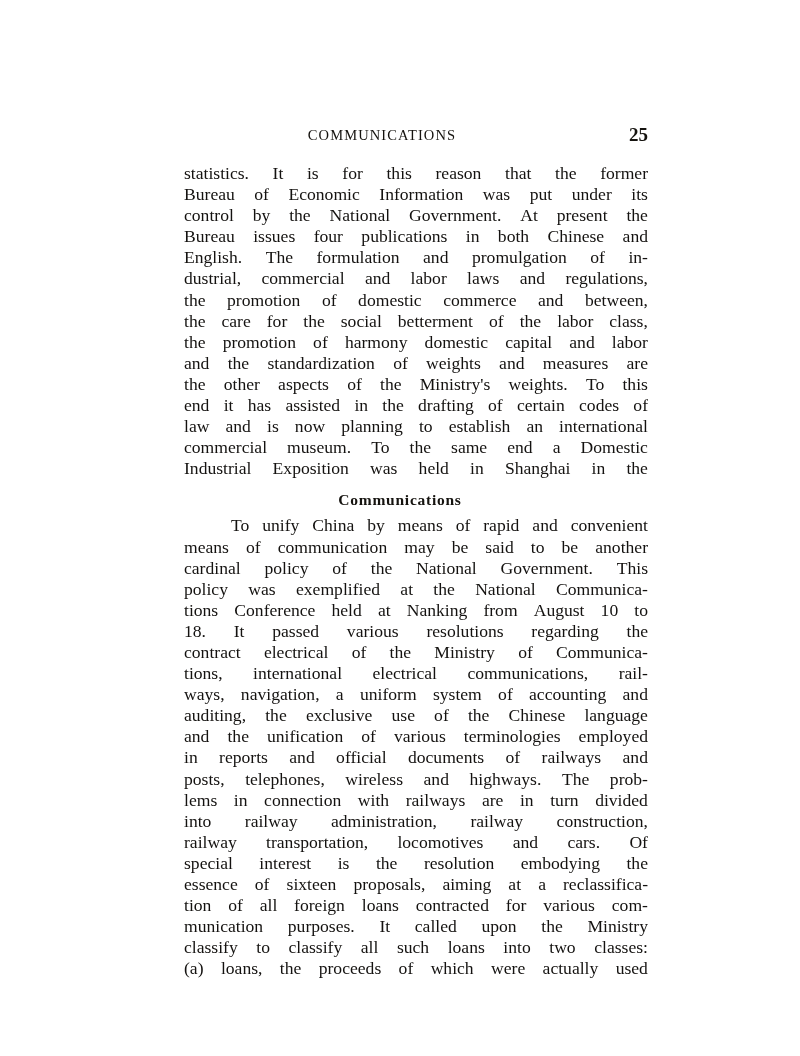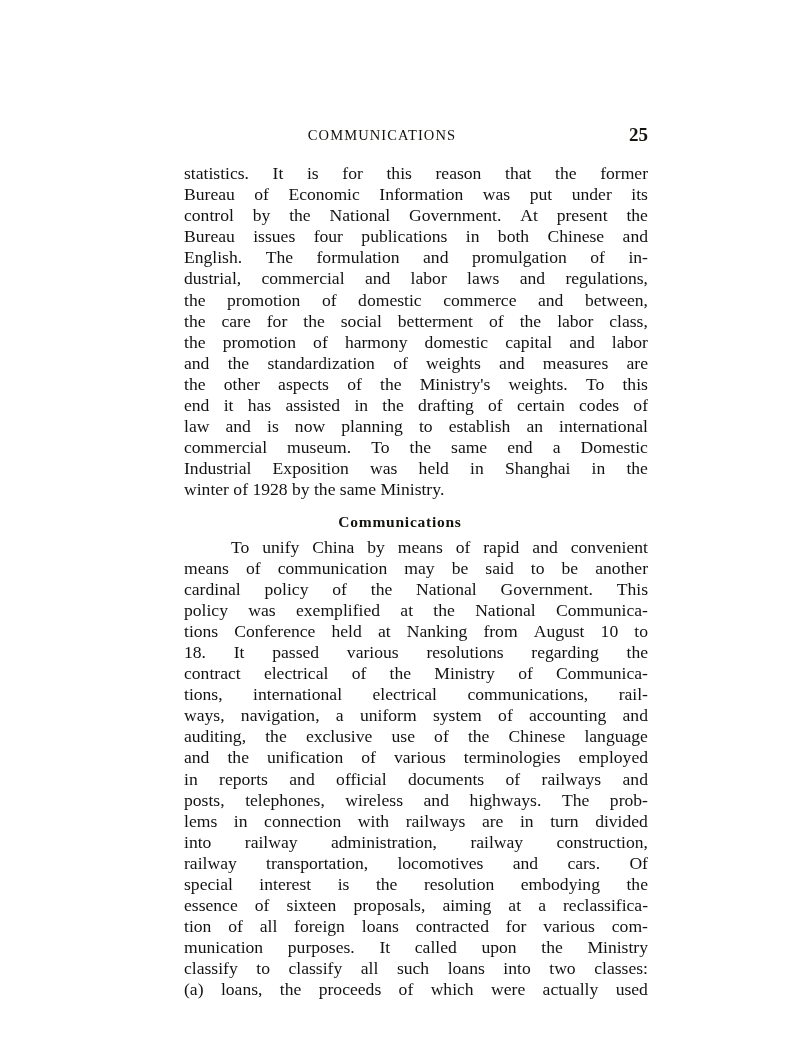--- a/index.html
+++ b/index.html
@@ -123,21 +123,20 @@
           <div class="ln just"><span>dustrial,</span><span>commercial</span><span>and</span><span>labor</span><span>laws</span><span>and</span><span>regulations,</span></div>
           <div class="ln just"><span>the</span><span>promotion</span><span>of</span><span>domestic</span><span>commerce</span><span>and</span><span>between,</span></div>
           <div class="ln just"><span>the</span><span>care</span><span>for</span><span>the</span><span>social</span><span>betterment</span><span>of</span><span>the</span><span>labor</span><span>class,</span></div>
           <div class="ln just"><span>the</span><span>promotion</span><span>of</span><span>harmony</span><span>domestic</span><span>capital</span><span>and</span><span>labor</span></div>
           <div class="ln just"><span>and</span><span>the</span><span>standardization</span><span>of</span><span>weights</span><span>and</span><span>measures</span><span>are</span></div>
           <div class="ln just"><span>the</span><span>other</span><span>aspects</span><span>of</span><span>the</span><span>Ministry's</span><span>weights.</span><span>To</span><span>this</span></div>
           <div class="ln just"><span>end</span><span>it</span><span>has</span><span>assisted</span><span>in</span><span>the</span><span>drafting</span><span>of</span><span>certain</span><span>codes</span><span>of</span></div>
           <div class="ln just"><span>law</span><span>and</span><span>is</span><span>now</span><span>planning</span><span>to</span><span>establish</span><span>an</span><span>international</span></div>
           <div class="ln just"><span>commercial</span><span>museum.</span><span>To</span><span>the</span><span>same</span><span>end</span><span>a</span><span>Domestic</span></div>
           <div class="ln just"><span>Industrial</span><span>Exposition</span><span>was</span><span>held</span><span>in</span><span>Shanghai</span><span>in</span><span>the</span></div>
-          <div class="ln flush">winter of 1928 by the same Ministry.</div>
         </div>
         <div class="sechead">Communications</div>
         <div>
           <div class="ln just"><span class="ind"></span><span>To</span><span>unify</span><span>China</span><span>by</span><span>means</span><span>of</span><span>rapid</span><span>and</span><span>convenient</span></div>
           <div class="ln just"><span>means</span><span>of</span><span>communication</span><span>may</span><span>be</span><span>said</span><span>to</span><span>be</span><span>another</span></div>
           <div class="ln just"><span>cardinal</span><span>policy</span><span>of</span><span>the</span><span>National</span><span>Government.</span><span>This</span></div>
           <div class="ln just"><span>policy</span><span>was</span><span>exemplified</span><span>at</span><span>the</span><span>National</span><span>Communica-</span></div>
           <div class="ln just"><span>tions</span><span>Conference</span><span>held</span><span>at</span><span>Nanking</span><span>from</span><span>August</span><span>10</span><span>to</span></div>
           <div class="ln just"><span>18.</span><span>It</span><span>passed</span><span>various</span><span>resolutions</span><span>regarding</span><span>the</span></div>
           <div class="ln just"><span>contract</span><span>electrical</span><span>of</span><span>the</span><span>Ministry</span><span>of</span><span>Communica-</span></div>

